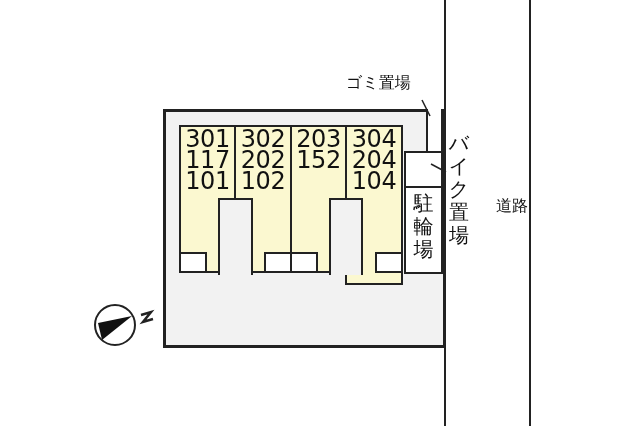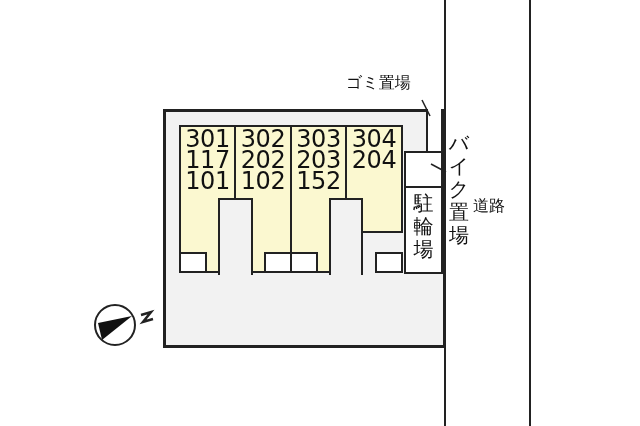--- a/index.html
+++ b/index.html
@@ -31,29 +31,29 @@
 </div>
 <div class="abs unit" style="left:234px;top:125px;width:58px;height:148px;">
   <div class="unit-label">
     <div>302</div>
       <div>202</div>
       <div>102</div>
   </div>
 </div>
 <div class="abs unit" style="left:290px;top:125px;width:57px;height:148px;">
   <div class="unit-label">
-    <div>303</div>
       <div>203</div>
       <div>152</div>
   </div>
 </div>
-<div class="abs unit" style="left:345px;top:125px;width:58px;height:108px;">
+<div class="abs unit" style="left:345px;top:125px;width:58px;height:160px;">
   <div class="unit-label">
     <div>304</div>
       <div>204</div>
+      <div>104</div>
   </div>
 </div>
 
 <div class="abs notch" style="left:218px;top:198px;width:35px;height:77px;"></div>
 <div class="abs notch" style="left:329px;top:198px;width:34px;height:77px;"></div>
 
 <div class="abs box" style="left:179px;top:252px;width:28px;height:21px;"></div>
 <div class="abs box" style="left:264px;top:252px;width:28px;height:21px;"></div>
 <div class="abs box" style="left:290px;top:252px;width:28px;height:21px;"></div>
 <div class="abs box" style="left:375px;top:252px;width:28px;height:21px;"></div>
@@ -76,19 +76,19 @@
 </div>
 
 <div class="abs vtext" style="left:447px;top:132px;width:24px;">
   <div>バ</div>
   <div>イ</div>
   <div>ク</div>
   <div>置</div>
   <div>場</div>
 </div>
 
-<div class="abs label" style="left:473px;top:196px;">道路</div>
+<div class="abs label" style="left:496px;top:196px;">道路</div>
 
 <svg class="abs" style="left:90px;top:300px;" width="70" height="50">
   <circle cx="25" cy="25" r="20" fill="#fff" stroke="#222" stroke-width="2"></circle>
   <polygon points="8,23 42,16 12,40" fill="#111"></polygon>
   <path d="M51 15 L61 12 L53 22 L63 19" fill="none" stroke="#222" stroke-width="2.5"></path>
 </svg>
 
 </body></html>

